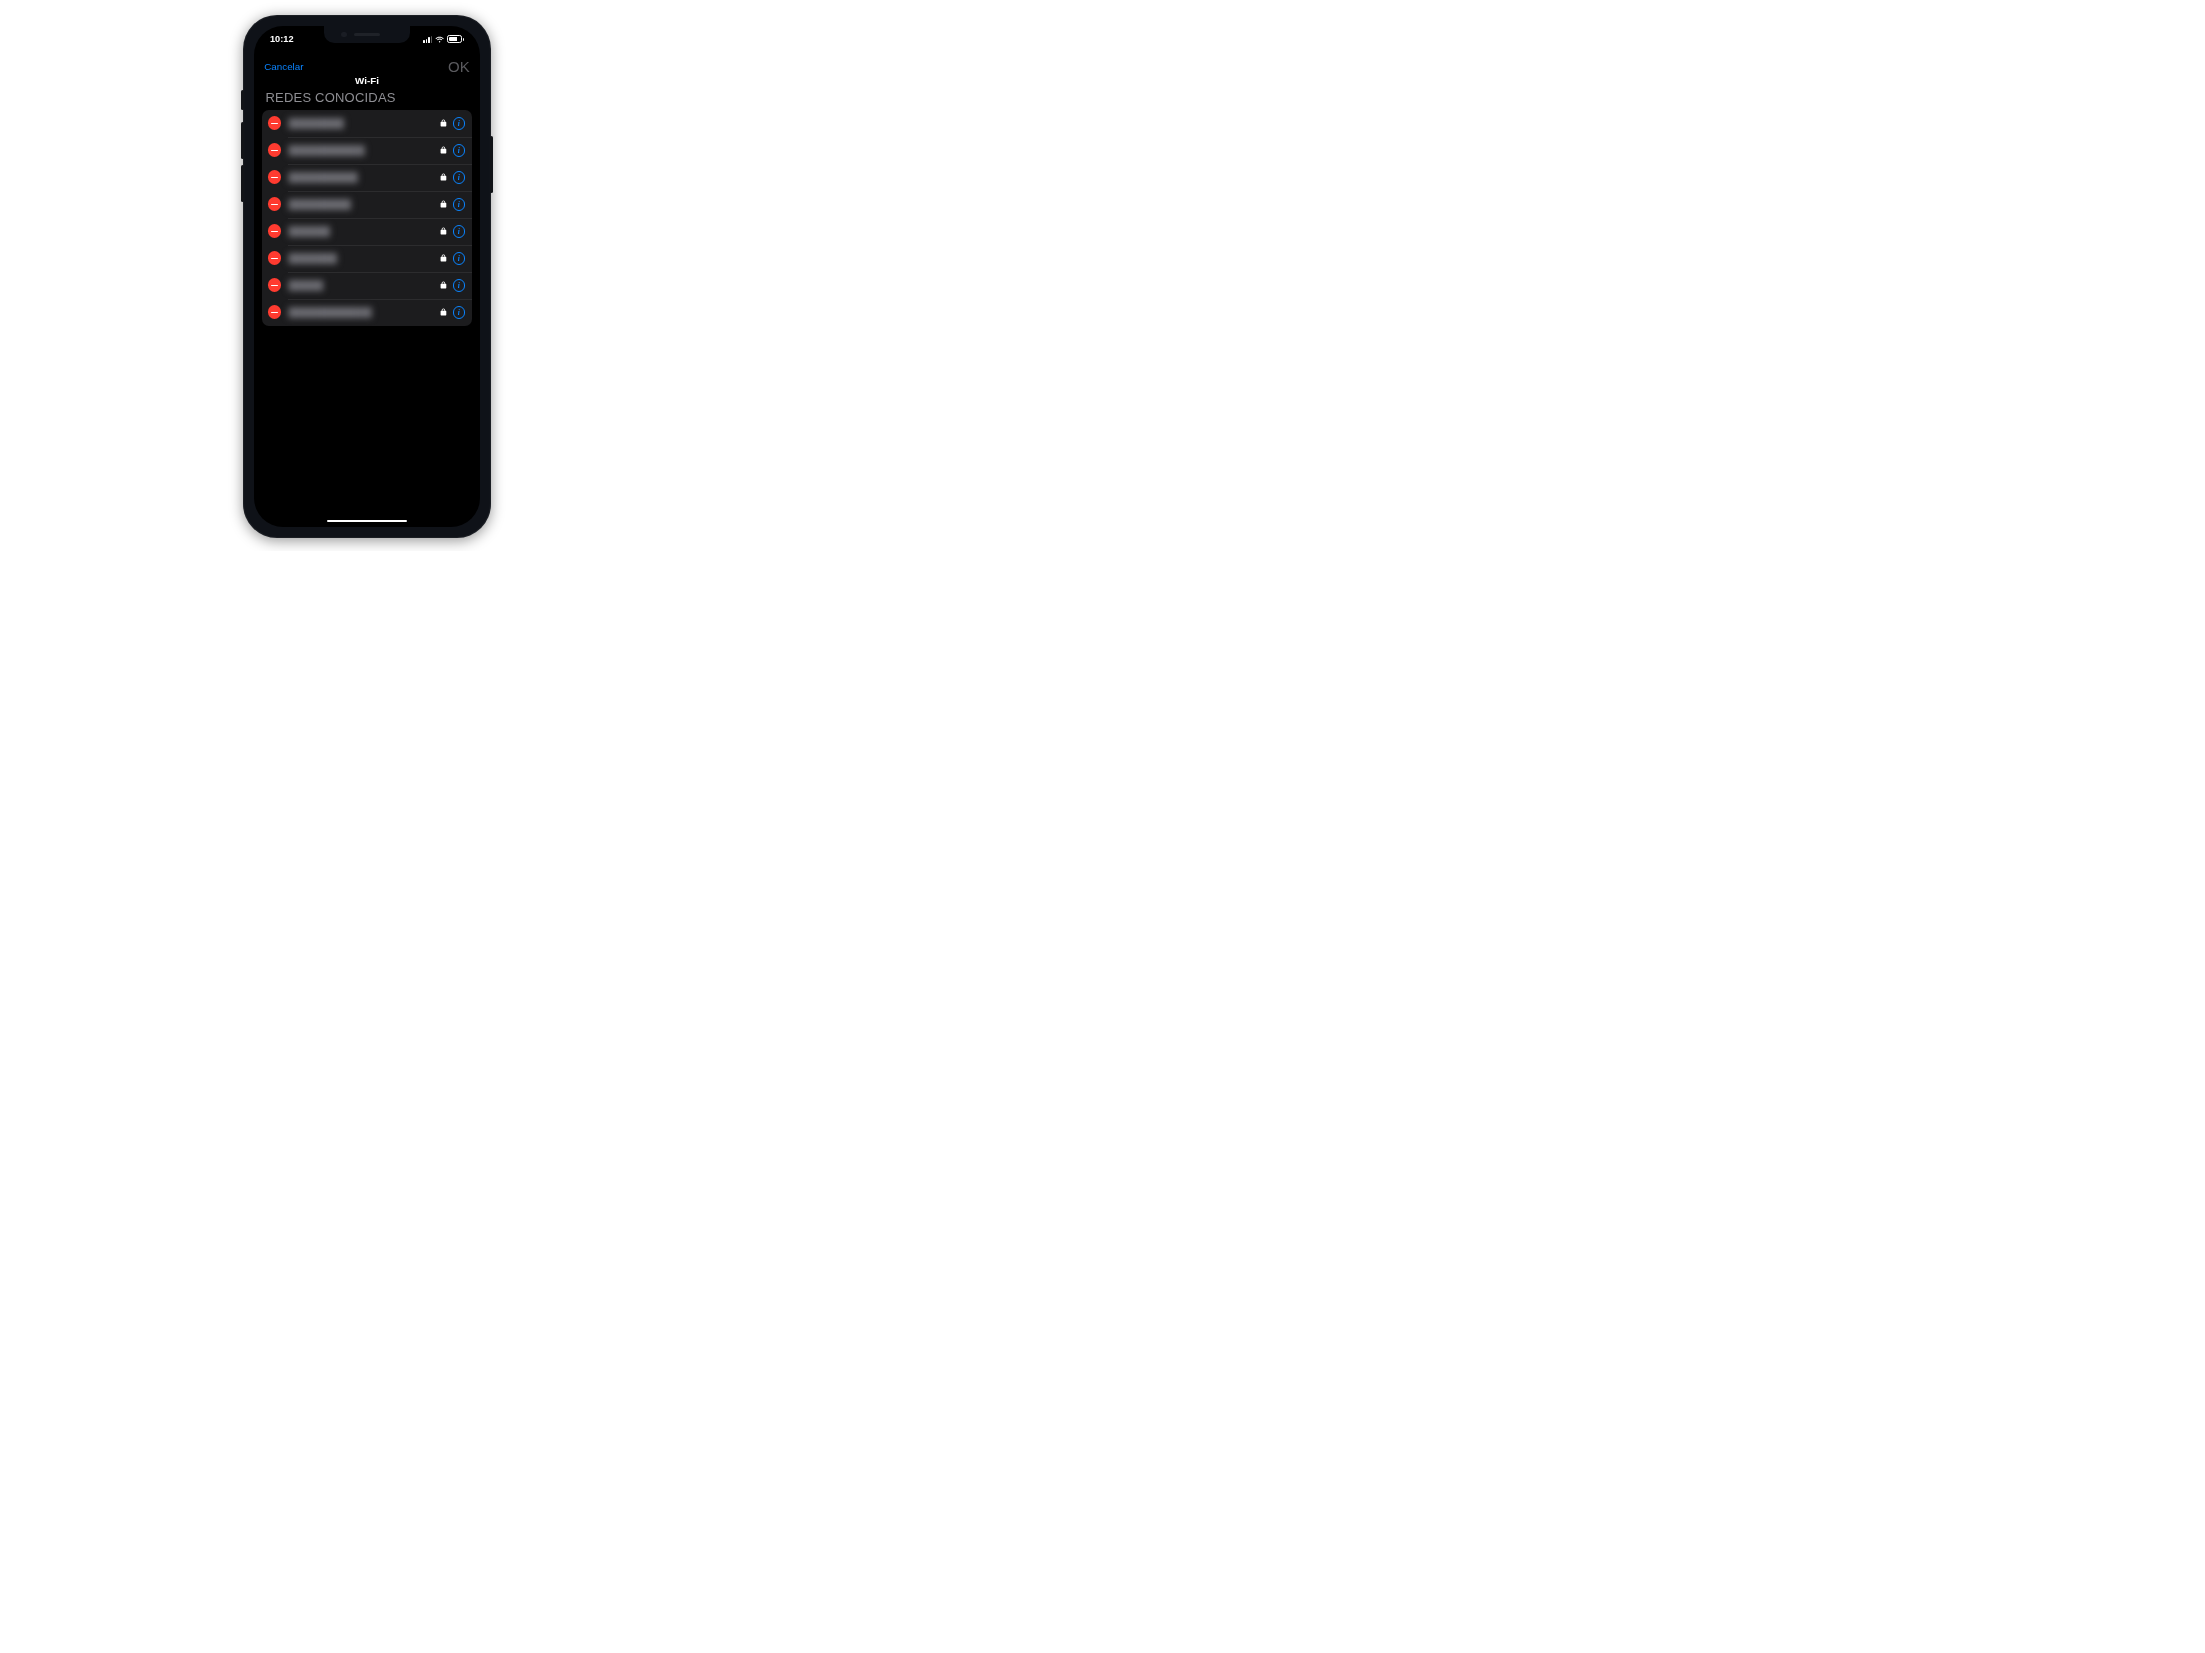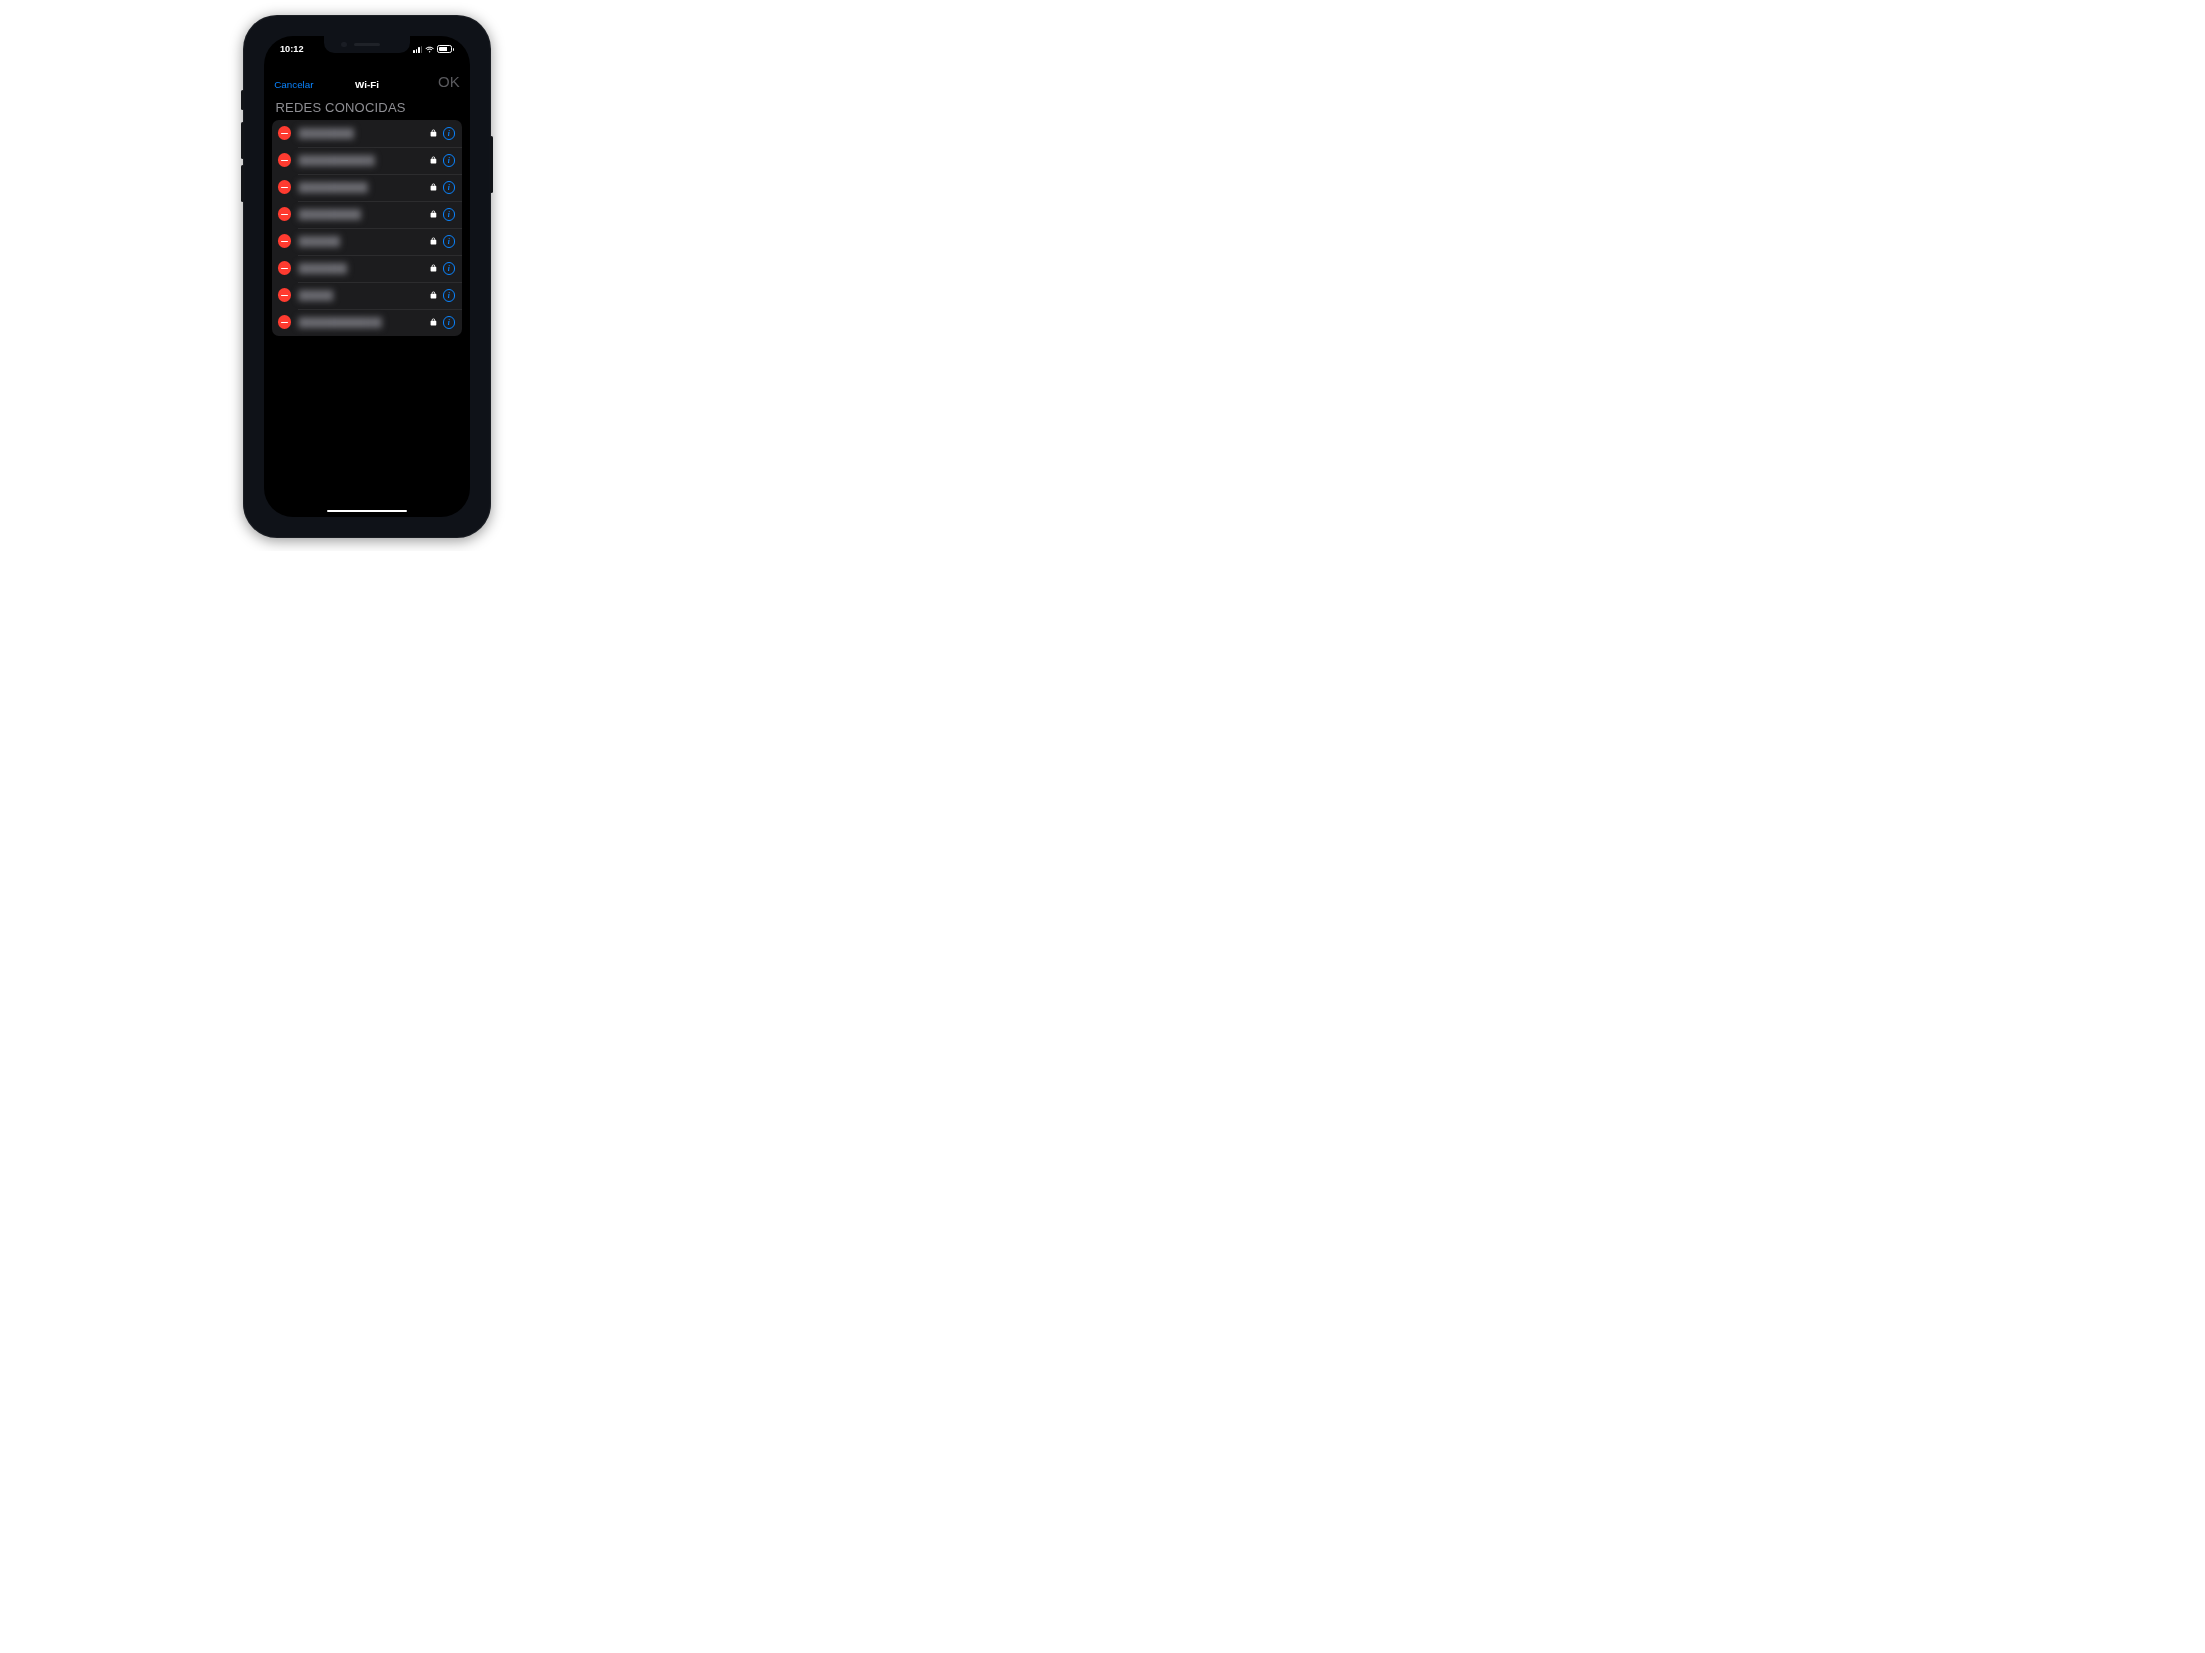--- a/index.html
+++ b/index.html
@@ -11,21 +11,21 @@
     position: relative;
   }
   .phone {
     position: absolute;
     left: 243px;
     top: 15px;
     width: 248px;
     height: 523px;
     background: #0f1218;
     border-radius: 34px;
-    padding: 21px;
+    padding: 11px;
     box-shadow: inset 0 0 1.1px 1.1px rgba(255,255,255,0.06), 0 2.3px 13.8px rgba(0,0,0,0.4);
   }
   .side-btn { position: absolute; background: #121418; border-radius: 1.7px; }
   .side-btn.l1 { left: -2.3px; top: 75px; width: 2.9px; height: 19.5px; }
   .side-btn.l2 { left: -2.3px; top: 107px; width: 2.9px; height: 37px; }
   .side-btn.l3 { left: -2.3px; top: 150px; width: 2.9px; height: 37px; }
   .side-btn.r1 { right: -2.3px; top: 121px; width: 2.9px; height: 57px; }
   .screen {
     width: 100%;
     height: 100%;
@@ -76,21 +76,21 @@
   .batt-body {
     width: 15px; height: 7.5px; border: 0.6px solid #fff; border-radius: 2.3px;
     position: relative; display: flex; align-items: center; justify-content: center;
   }
   .batt-cap { width: 1.1px; height: 2.9px; background:#fff; border-radius: 0 1.1px 1.1px 0; margin-left:0.6px;}
   .batt-fill { position:absolute; left:0.6px; top:0.6px; bottom:0.6px; width:60%; background:#fff; border-radius:1.1px 0 0 1.1px;}
   .batt-pct { font-size: 5.7px; font-weight: 700; color: #000; position:relative; z-index:1; mix-blend-mode: difference;}
   .nav-bar {
     height: 27.6px;
     display: flex;
-    align-items: flex-end;
+    align-items: center;
     justify-content: space-between;
     padding: 0 10.3px;
     position: relative;
   }
   .nav-left { color: #0a84ff; font-size: 9.8px; }
   .nav-title { position:absolute; left:50%; transform:translateX(-50%); font-size: 9.8px; font-weight:600; color:#fff;margin-top:28px; }
   .nav-right { color: #5a5a5e; font-size: 15px; }
   .section-header {
     font-size: 13px;
     color: #8e8e93;

